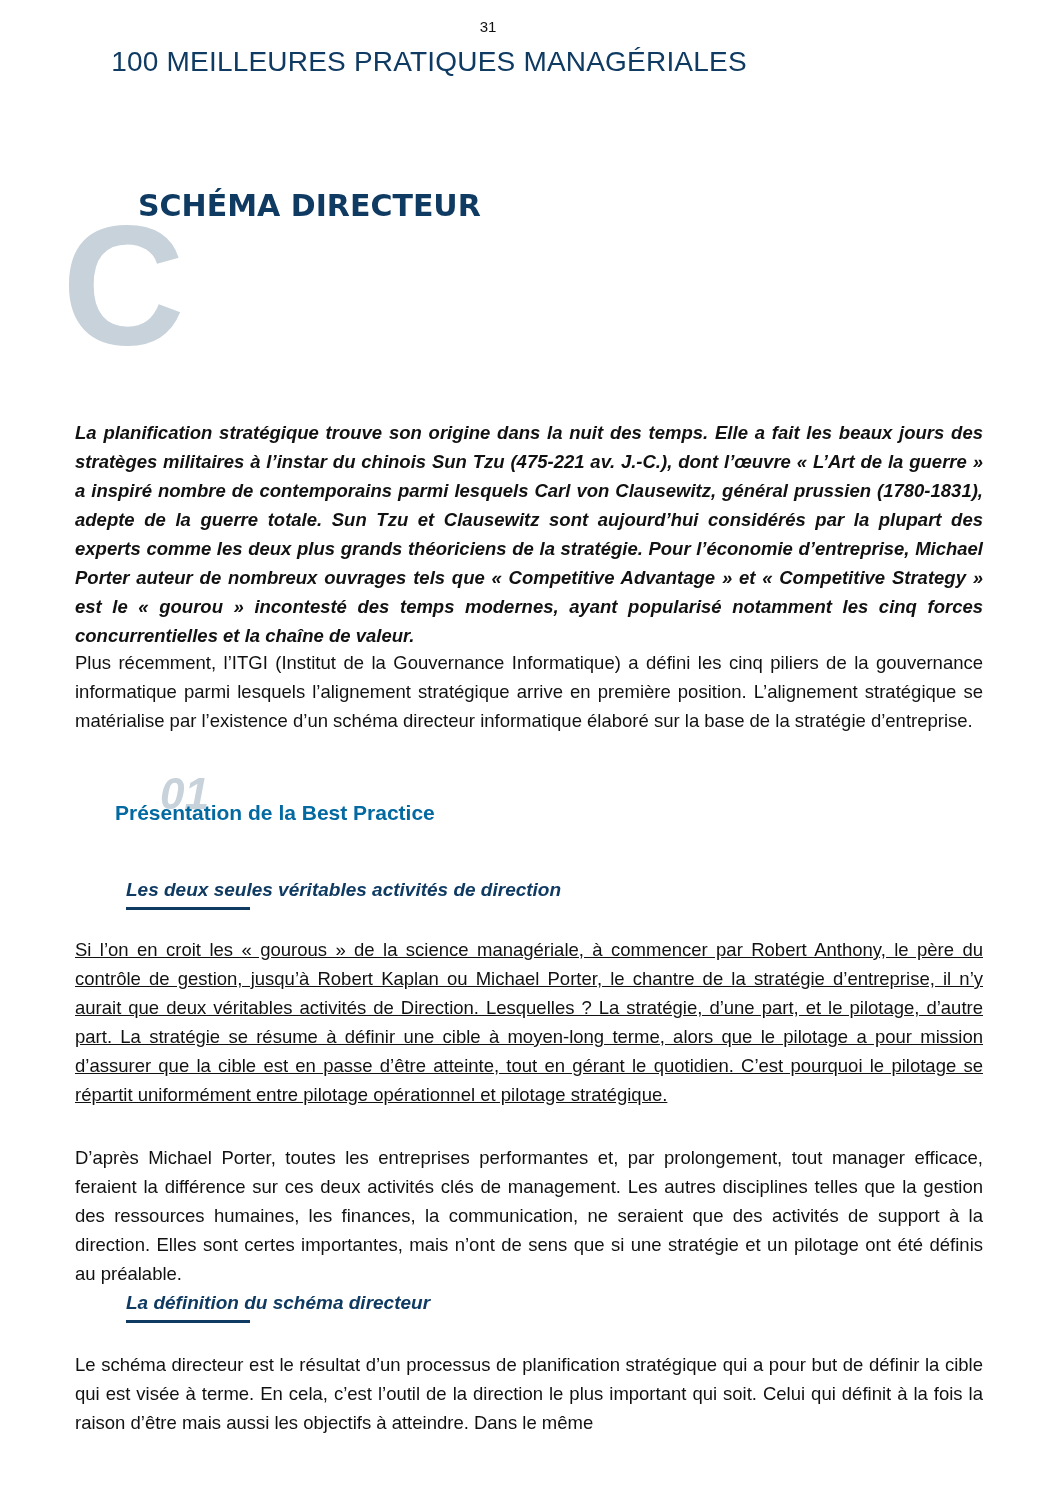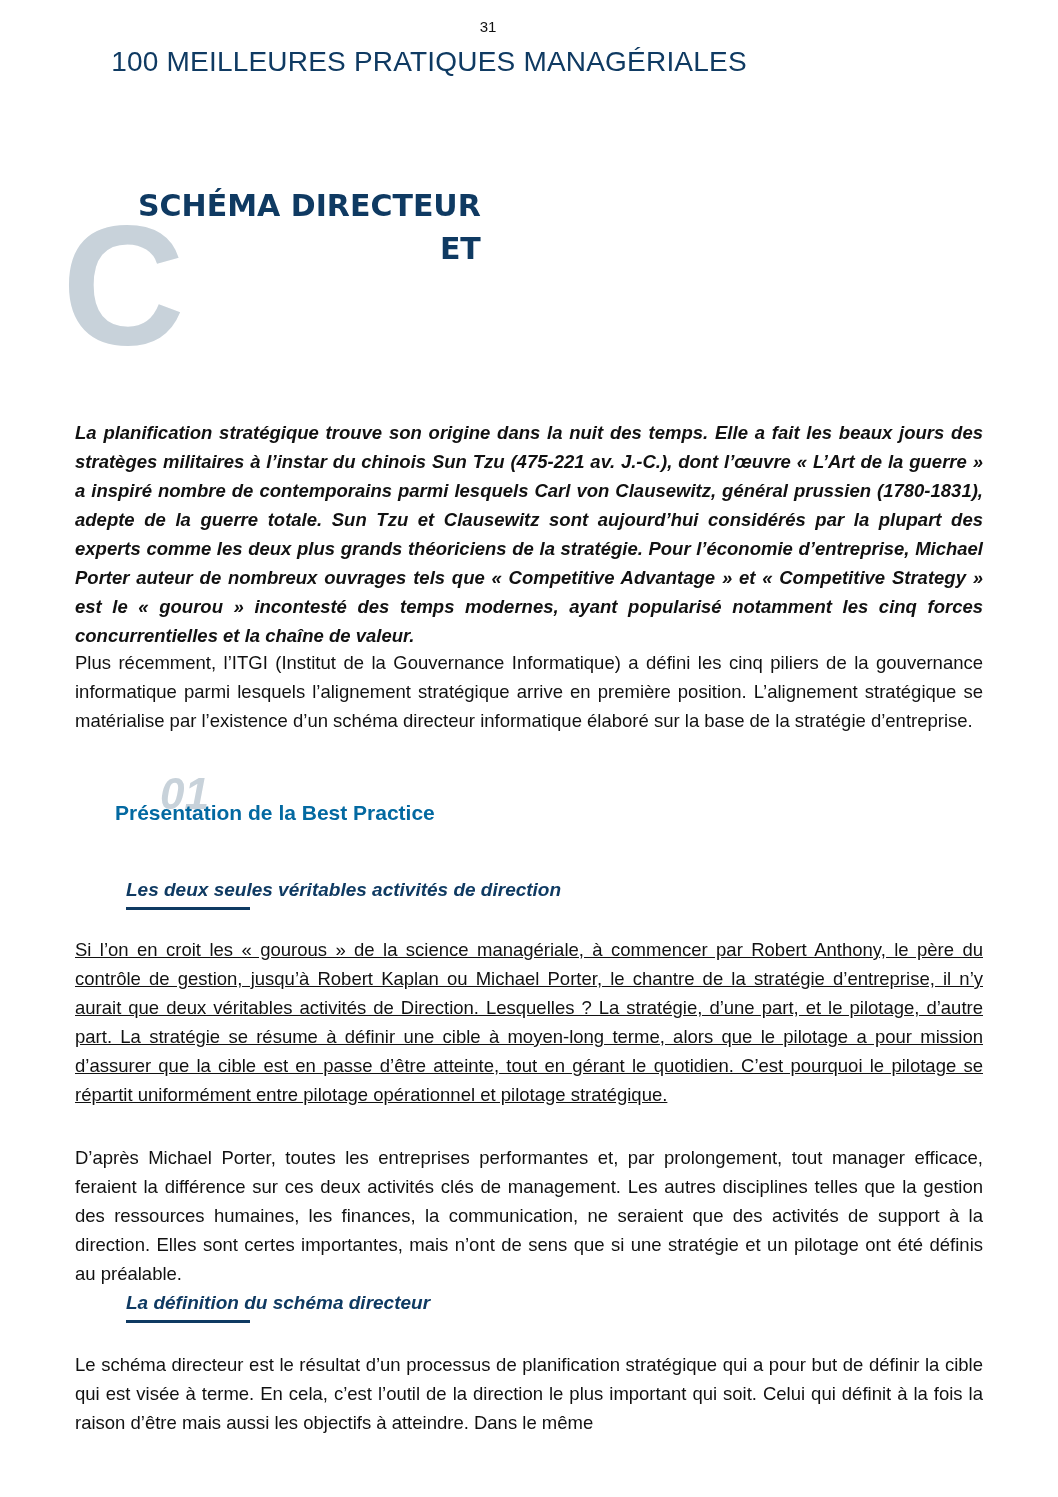--- a/index.html
+++ b/index.html
@@ -127,21 +127,20 @@
   </style>
 </head>
 <body>
 
 <div class="page-number">31</div>
 <div class="running-header">100 MEILLEURES PRATIQUES MANAGÉRIALES</div>
 
 <div class="chapter-letter">C</div>
 <h1 class="chapter-title">
   <span>SCHÉMA DIRECTEUR</span>
-  <span>ET</span>
 </h1>
 
 <p class="para intro">La planification stratégique trouve son origine dans la nuit des temps. Elle a fait les beaux jours des stratèges militaires à l’instar du chinois Sun Tzu (475-221 av. J.-C.), dont l’œuvre « L’Art de la guerre » a inspiré nombre de contemporains parmi lesquels Carl von Clausewitz, général prussien (1780-1831), adepte de la guerre totale. Sun Tzu et Clausewitz sont aujourd’hui considérés par la plupart des experts comme les deux plus grands théoriciens de la stratégie. Pour l’économie d’entreprise, Michael Porter auteur de nombreux ouvrages tels que « Competitive Advantage » et « Competitive Strategy » est le « gourou » incontesté des temps modernes, ayant popularisé notamment les cinq forces concurrentielles et la chaîne de valeur.</p>
 <p class="para p2">Plus récemment, l’ITGI (Institut de la Gouvernance Informatique) a défini les cinq piliers de la gouvernance informatique parmi lesquels l’alignement stratégique arrive en première position. L’alignement stratégique se matérialise par l’existence d’un schéma directeur informatique élaboré sur la base de la stratégie d’entreprise.</p>
 
 <div class="section-number">01</div>
 <h2 class="section-heading">Présentation de la Best Practice</h2>
 
 <h3 class="sub-heading s1">Les deux seules véritables activités de direction</h3>
 <div class="sub-rule r1"></div>

